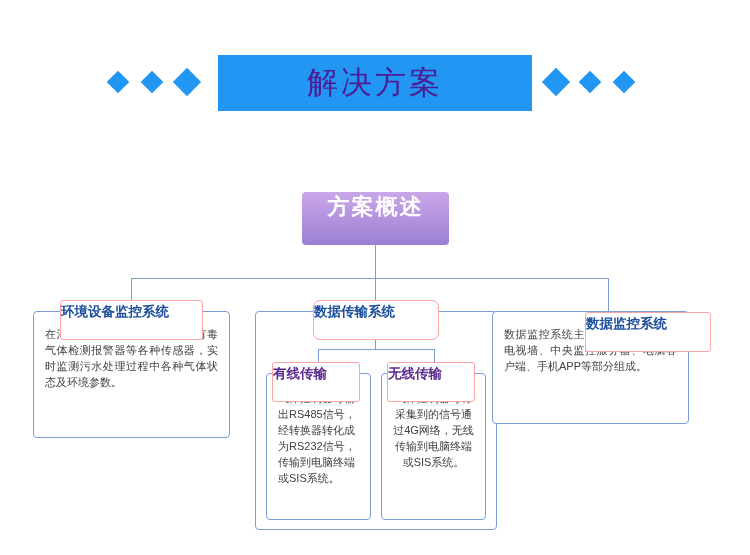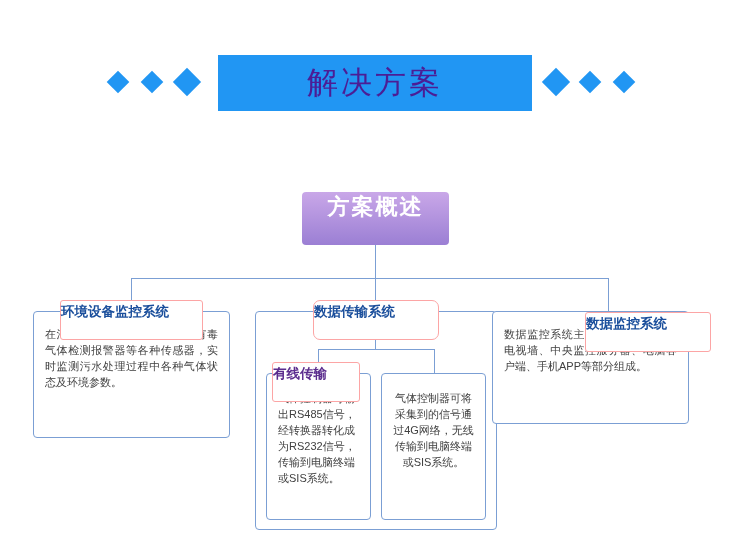--- a/index.html
+++ b/index.html
@@ -125,19 +125,20 @@
   <div class="ln lnv" style="left:434px;top:349px;height:24px;"></div>
 
   <div class="node" style="left:266px;top:373px;width:105px;height:147px;">
     <div class="body" style="padding-top:16px;text-align:left;">气体控制器可输出RS485信号，经转换器转化成为RS232信号，传输到电脑终端或SIS系统。</div>
   </div>
   <div class="chip purple" style="left:272px;top:362px;width:88px;">有线传输</div>
 
   <div class="node" style="left:381px;top:373px;width:105px;height:147px;">
     <div class="body" style="padding-top:16px;text-align:center;">气体控制器可将采集到的信号通过4G网络，无线传输到电脑终端或SIS系统。</div>
   </div>
+  <div class="chip purple" style="left:387px;top:362px;width:88px;">无线传输</div>
 
   <div class="node" style="left:492px;top:311px;width:197px;height:113px;">
     <div class="body" style="padding-top:14px;">数据监控系统主要有数据服务器、电视墙、中央监控服务器、电脑客户端、手机APP等部分组成。</div>
   </div>
   <div class="chip blue" style="left:545px;top:312px;width:126px;margin-left:40px;">数据监控系统</div>
 
 </div>
 
 </body></html>

